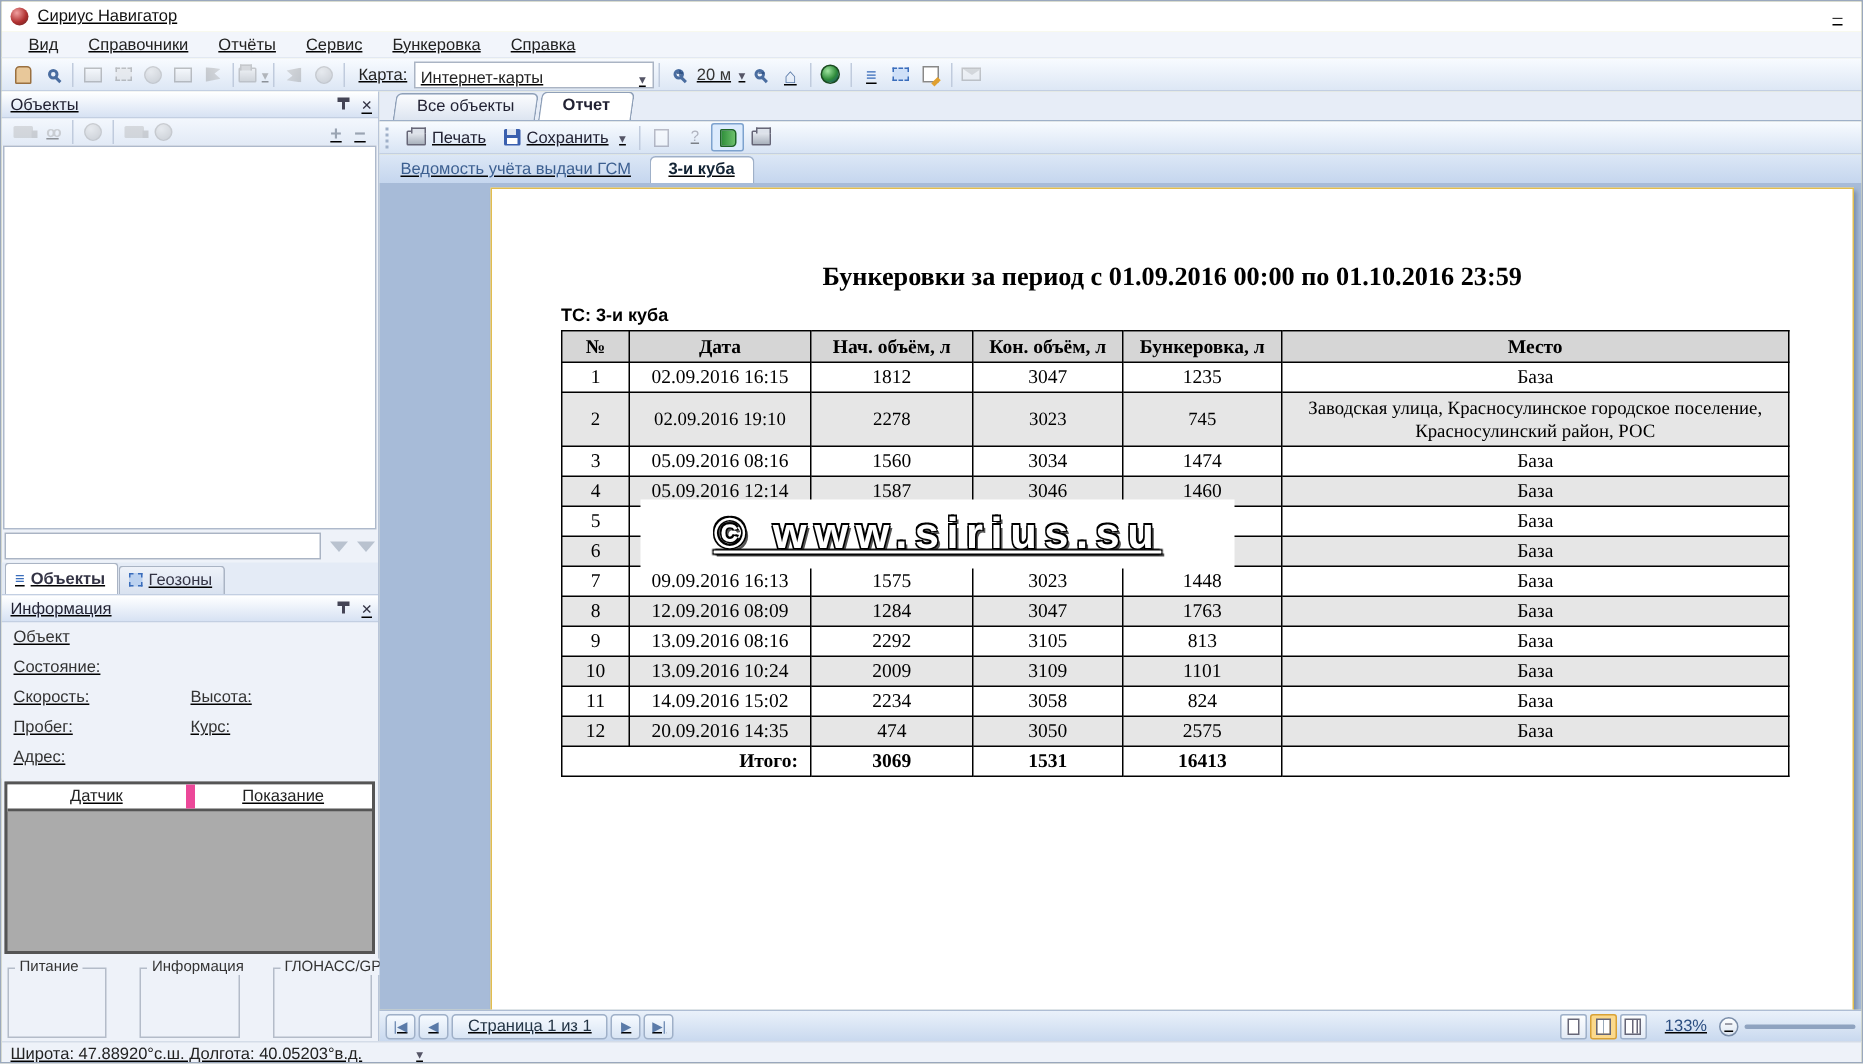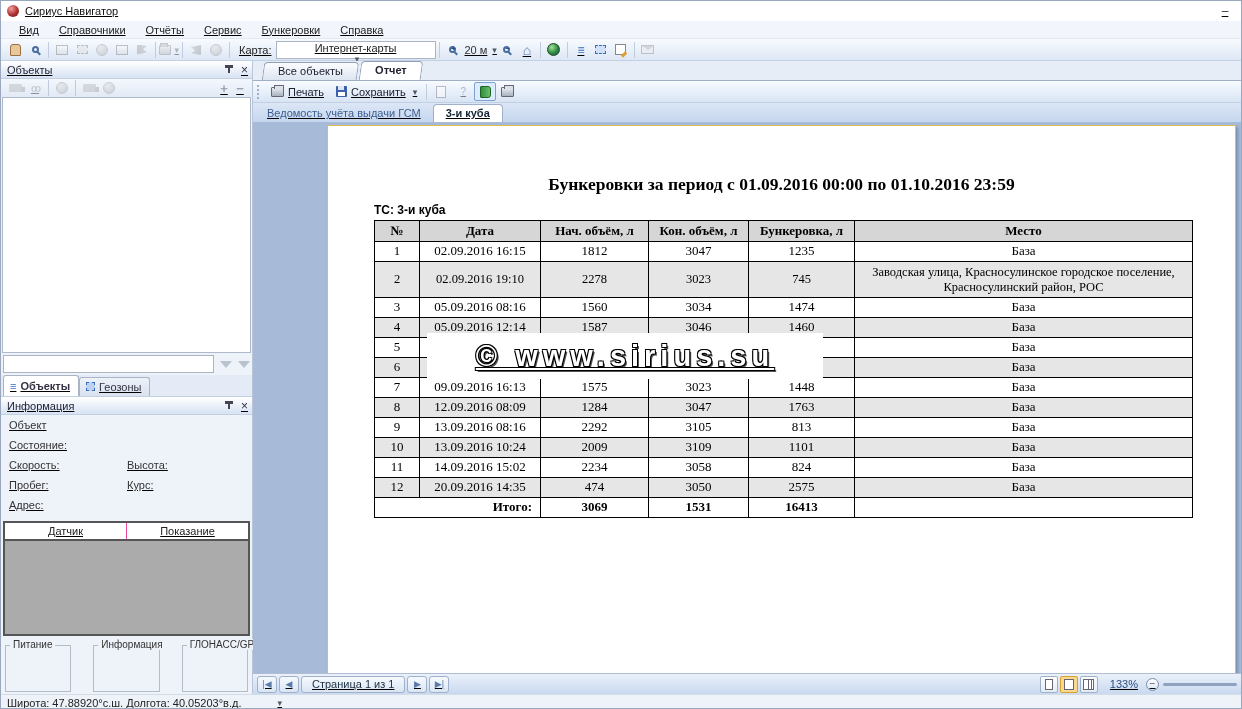--- a/index.html
+++ b/index.html
@@ -31,21 +31,21 @@
   .flag-ico{width:10px;height:10px;background:linear-gradient(90deg,#889,#aab);clip-path:polygon(0 0,100% 15%,60% 45%,100% 80%,0 100%);}
   .folder-ico{width:13px;height:10px;background:linear-gradient(#ffe9a8,#d9ab4f);border:1px solid #a07c28;border-radius:1px;position:relative;}
   .folder-ico::before{content:"";position:absolute;top:-3px;left:0;width:6px;height:3px;background:#d9ab4f;border:1px solid #a07c28;border-bottom:none;}
   .list-ico{color:#3a6dbb;font-size:12px;font-weight:bold;}
   .selrect-ico{width:11px;height:9px;border:1px dashed #3a6dbb;background:#cfe0f8;}
   .note-ico{width:11px;height:11px;background:#fff;border:1px solid #888;position:relative;}
   .note-ico::after{content:"";position:absolute;right:-2px;bottom:-2px;width:6px;height:3px;background:#e0a030;transform:rotate(-45deg);}
   .mail-ico{width:13px;height:9px;border:1px solid #778;background:#e8ecf2;position:relative;}
   .mail-ico::after{content:"";position:absolute;left:0;top:0;border-left:6px solid transparent;border-right:6px solid transparent;border-top:4px solid #aab;}
   .lbl{margin:0 4px 0 6px;color:#222;}
-  .combo{width:160px;height:18px;background:#fff;border:1px solid #aab4c4;display:flex;align-items:center;font-size:11px;padding:0 4px;color:#222;flex-direction:column;}
+  .combo{width:160px;height:18px;background:#fff;border:1px solid #aab4c4;display:flex;align-items:flex-end;font-size:11px;padding:0 4px;color:#222;}
   .combo span.v{flex:1;}
   .caret{color:#556;font-size:9px;margin-left:3px;}
   .zoomlvl{margin:11px 2px;color:#333;}
 
   
   .content{display:flex;height:633px;}
   .sidebar{width:252px;flex:none;background:#eef2f9;border-right:1px solid #b9c5d8;display:flex;flex-direction:column;}
   .main{flex:1;display:flex;flex-direction:column;min-width:0;}
 
   
@@ -70,21 +70,21 @@
   .stab{display:flex;align-items:center;gap:4px;font-size:11px;color:#334;padding:2px 8px 3px 6px;border:1px solid #aab4c4;border-bottom:none;border-radius:3px 3px 0 0;background:linear-gradient(#eef2f9,#d9e2f0);height:19px;}
   .stab.active{background:#fff;font-weight:bold;height:21px;}
   .stab .ic-list{color:#3a6dbb;font-weight:bold;font-size:11px;}
   .stab .ic-geo{width:9px;height:9px;border:1px dashed #3a6dbb;background:#bcd2f0;}
   .info-fields{height:104px;padding:4px 8px;font-size:11px;color:#333;flex:none;background:#eef2f9;}
   .if-row{height:20px;display:flex;}
   .if-row .c1{width:118px;}
   .sensor-table{height:115px;margin:2px 2px 0 2px;border:2px solid #555;background:#ababab;flex:none;display:flex;flex-direction:column;}
   .sensor-hd{height:18px;background:#fff;display:flex;border-bottom:2px solid #555;font-size:11px;color:#222;}
   .sensor-hd div{flex:1;display:flex;align-items:center;justify-content:center;}
-  .sensor-hd div:first-child{border-right:1px solid #ec4899;}
+  .sensor-hd div:first-child{border-right:6px solid #ec4899;}
   .sensor-body{flex:1;}
   .groups{height:58px;display:flex;gap:22px;padding:4px 4px 2px 4px;flex:none;}
   .gbox{flex:1;border:1px solid #b4bcc9;position:relative;margin-top:5px;background:#eef2f9;}
   .gbox .glabel{position:absolute;top:-7px;left:4px;background:#eef2f9;font-size:10px;color:#333;padding:0 3px;white-space:nowrap;}
 
   
   .main-tabs{height:20px;background:#e7edf7;display:flex;align-items:flex-end;padding-left:10px;border-bottom:1px solid #9fb0c8;flex:none;}
   .mtab{font-size:11px;color:#223;padding:2px 14px 2px 14px;border:1px solid #8fa0b8;border-bottom:none;border-radius:4px 4px 0 0;background:linear-gradient(#fbfcfe,#dde5f1);height:18px;transform:skewX(-8deg);margin-right:2px;}
   .mtab>span{display:inline-block;transform:skewX(8deg);}
   .mtab.active{background:#fff;font-weight:bold;height:19px;}
@@ -153,21 +153,21 @@
     <span class="app-icon"></span>
     <span class="title">Сириус Навигатор</span>
     <span class="min-btn">–</span>
   </div>
 
   <div class="menubar">
       <span class="mi">Вид</span>
       <span class="mi">Справочники</span>
       <span class="mi">Отчёты</span>
       <span class="mi">Сервис</span>
-      <span class="mi">Бункеровки</span>
+      <span class="mi">Бункеровка</span>
       <span class="mi">Справка</span>
     </div>
 
   <div class="toolbar">
     <span class="tbtn">
         <span class="hand-ico"></span>
       </span>
     <span class="tbtn">
         <span class="mag"></span>
       </span>

